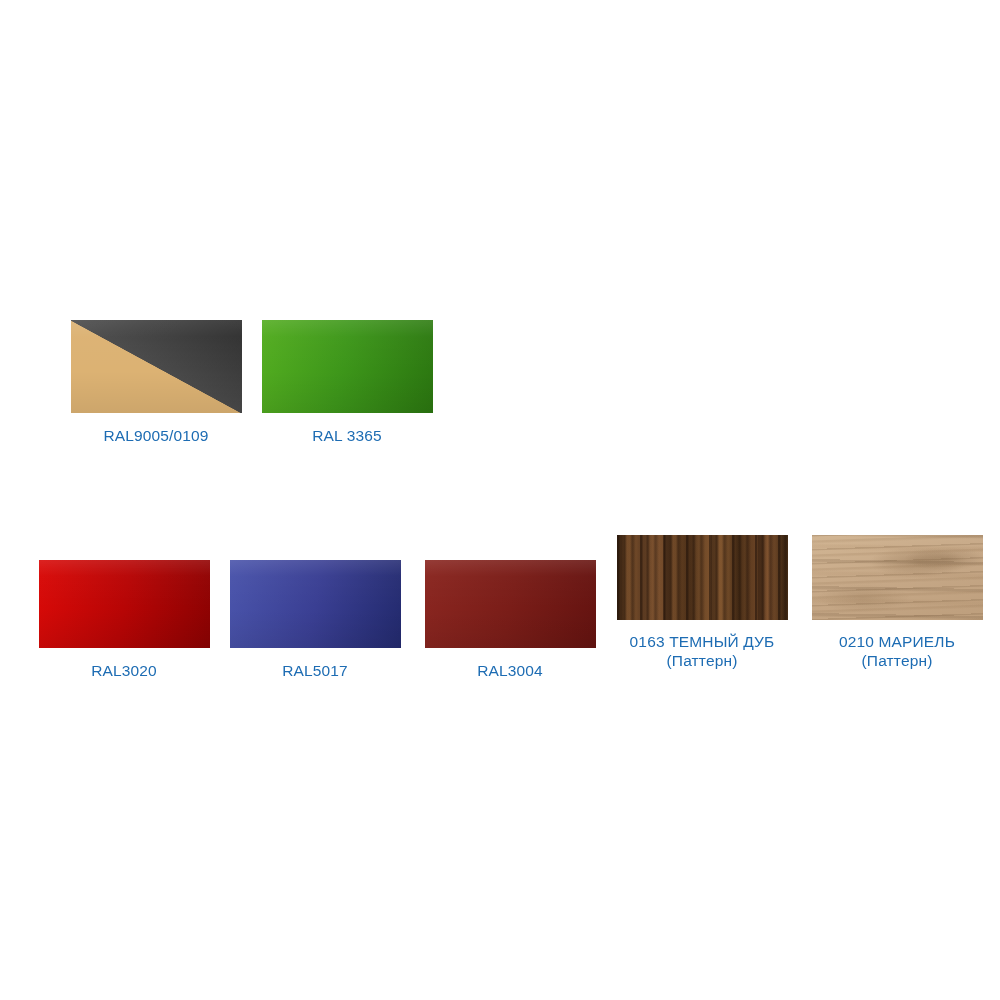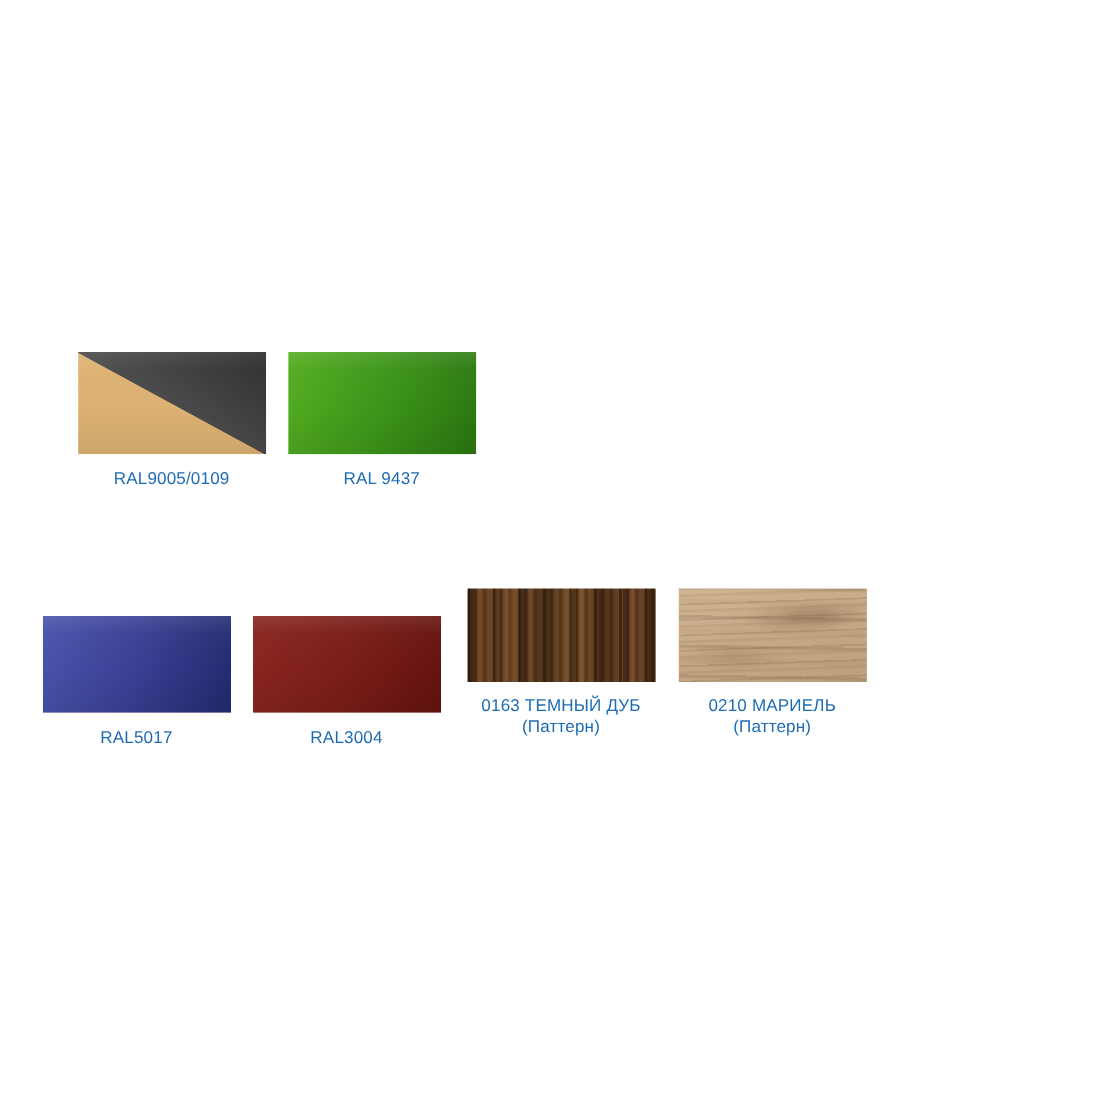--- a/index.html
+++ b/index.html
@@ -187,28 +187,36 @@
     </div>
 
 
 
 
     <div class="swatch-cell color-cell">
       <div class="chip sheen">
         <div class="chip-inner fill-green"></div>
       </div>
       <div class="label">
-        <span>RAL 9437</span>
+        <span>RAL 3365</span>
       </div>
     </div>
 
   </div>
 
   <div class="swatch-row" id="row-2">
 
+    <div class="swatch-cell color-cell">
+      <div class="chip sheen">
+        <div class="chip-inner fill-red"></div>
+      </div>
+      <div class="label">
+        <span>RAL3020</span>
+      </div>
+    </div>
 
     <div class="swatch-cell color-cell">
       <div class="chip sheen">
         <div class="chip-inner fill-blue"></div>
       </div>
       <div class="label">
         <span>RAL5017</span>
       </div>
     </div>
 

